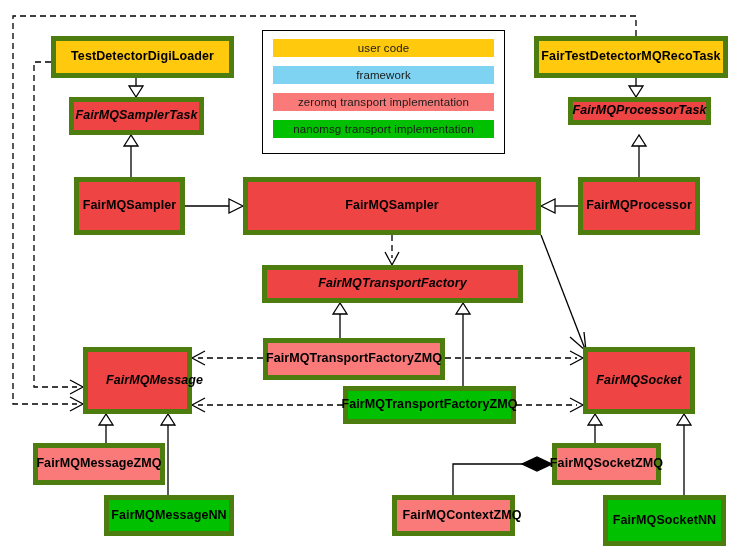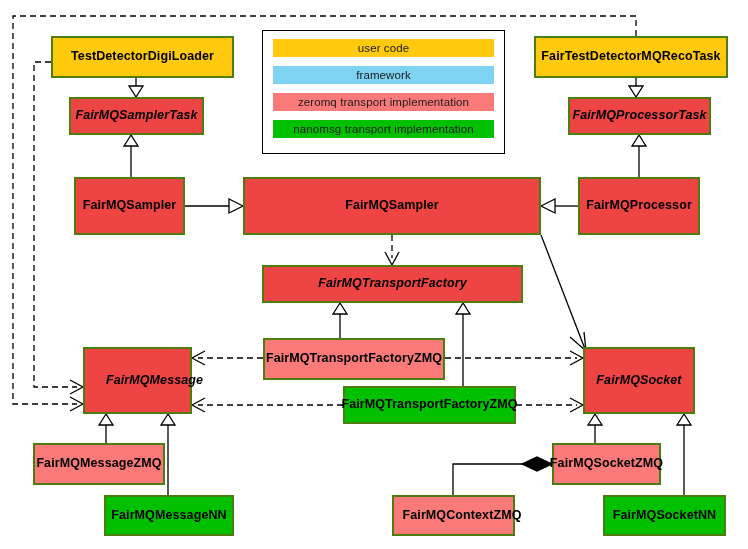--- a/index.html
+++ b/index.html
@@ -16,21 +16,21 @@
   }
   #edges{
     position:absolute;
     left:0; top:0;
     width:748px; height:549px;
     pointer-events:none;
   }
   .node{
     position:absolute;
     box-sizing:border-box;
-    border:2px solid #4d7c0f;
+    border:5px solid #4d7c0f;
     display:flex;
     align-items:center;
     justify-content:center;
     text-align:center;
     color:#000000;
     font-size:12.5px;
     font-weight:bold;
     letter-spacing:0.1px;
     line-height:1.1;
     z-index:3;
@@ -195,21 +195,21 @@
   <div id="node-layer">
       <div class="node c-user" style="left: 51px; top: 36px; width: 183px; height: 42px;">
         <span>TestDetectorDigiLoader</span>
       </div>
       <div class="node c-user" style="left: 534px; top: 36px; width: 194px; height: 42px;">
         <span>FairTestDetectorMQRecoTask</span>
       </div>
       <div class="node c-framework abstract" style="left: 69px; top: 97px; width: 135px; height: 38px;">
         <span>FairMQSamplerTask</span>
       </div>
-      <div class="node c-framework abstract" style="left: 568px; top: 97px; width: 143px; height: 38px;">
+      <div class="node c-framework abstract" style="left: 568px; top: 97px; width: 143px; height: 28px;">
         <span>FairMQProcessorTask</span>
       </div>
       <div class="node c-framework" style="left: 74px; top: 177px; width: 111px; height: 58px;">
         <span>FairMQSampler</span>
       </div>
       <div class="node c-framework" style="left: 243px; top: 177px; width: 298px; height: 58px;">
         <span>FairMQSampler</span>
       </div>
       <div class="node c-framework" style="left: 578px; top: 177px; width: 122px; height: 58px;">
         <span>FairMQProcessor</span>
@@ -234,18 +234,18 @@
       </div>
       <div class="node c-nn" style="left: 104px; top: 495px; width: 130px; height: 41px;">
         <span>FairMQMessageNN</span>
       </div>
       <div class="node c-zmq" style="left: 552px; top: 443px; width: 109px; height: 42px;">
         <span>FairMQSocketZMQ</span>
       </div>
       <div class="node c-zmq" style="left: 392px; top: 495px; width: 123px; height: 41px; padding-left: 17px;">
         <span>FairMQContextZMQ</span>
       </div>
-      <div class="node c-nn" style="left: 603px; top: 495px; width: 123px; height: 41px;">
+      <div class="node c-nn" style="left: 603px; top: 495px; width: 123px; height: 51px;">
         <span>FairMQSocketNN</span>
       </div>
     </div>
 
 </div>
 
 </body></html>

